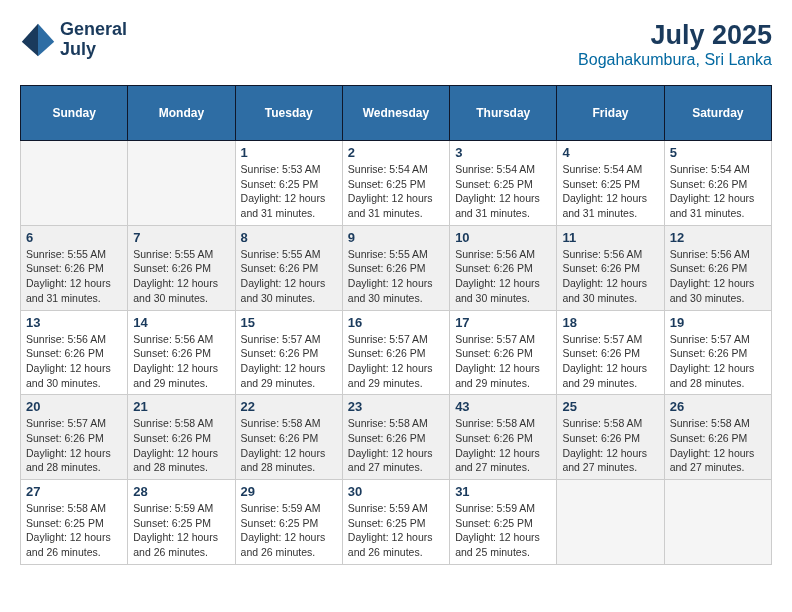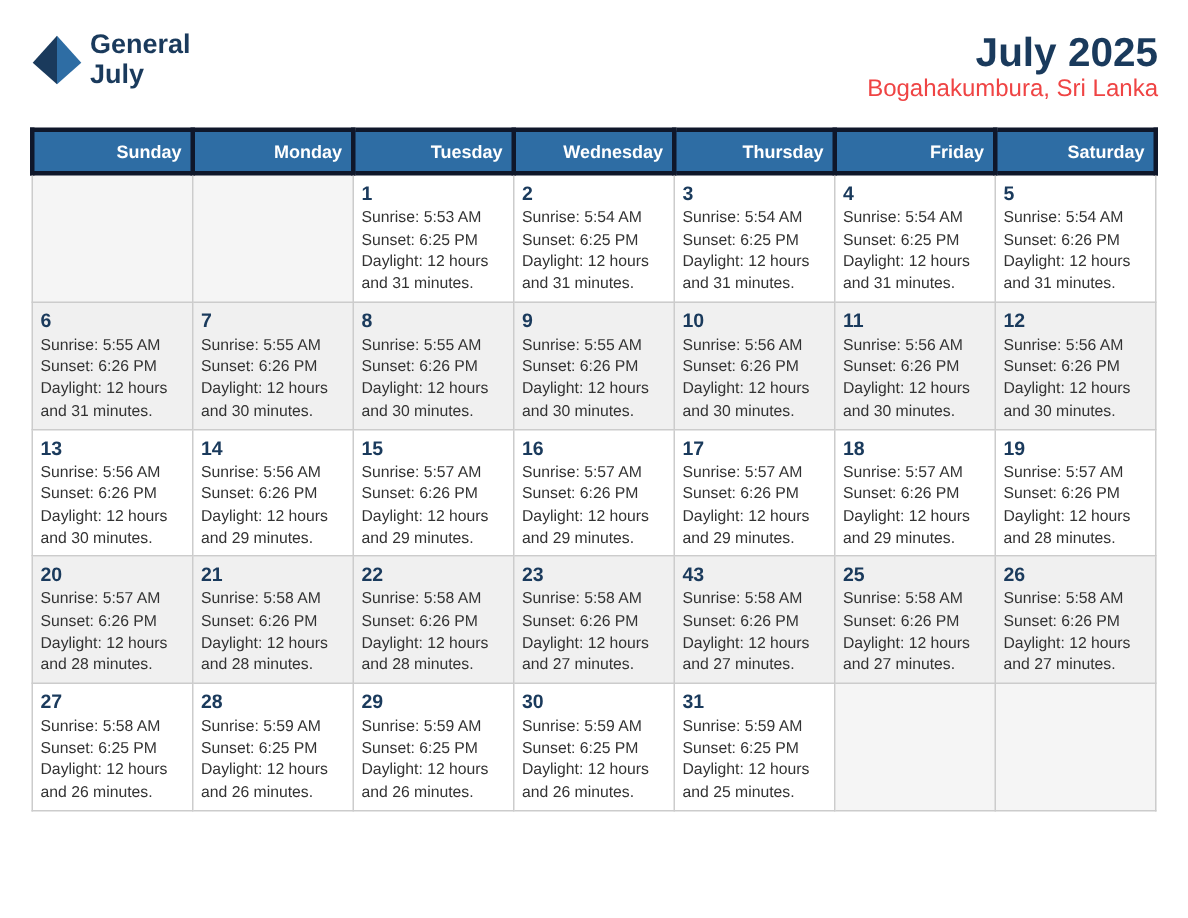--- a/index.html
+++ b/index.html
@@ -37,35 +37,35 @@
     .title-block {
       text-align: right;
     }
     .month-title {
       font-size: 27px;
       font-weight: bold;
       color: #1a3a5c;
     }
     .location-title {
       font-size: 16px;
-      color: #ef4444;
+      color: #0369a1;
     }
     .calendar {
       width: 100%;
       border-collapse: collapse;
       font-size: 11px;
     }
     .calendar th {
       background-color: #2e6da4;
       color: #fff;
-      text-align: right;
-      padding: 6px 6px;
+      text-align: center;
+      padding: 20px 6px;
       font-size: 12px;
       font-weight: bold;
-      border: 3px solid #0f172a;
+      border: 1px solid #0f172a;
     }
     .calendar td {
       border: 1px solid #ccc;
       vertical-align: top;
       padding: 4px 5px;
       width: 107px;
       min-height: 80px;
       background: #fff;
     }
     .calendar td.empty {

